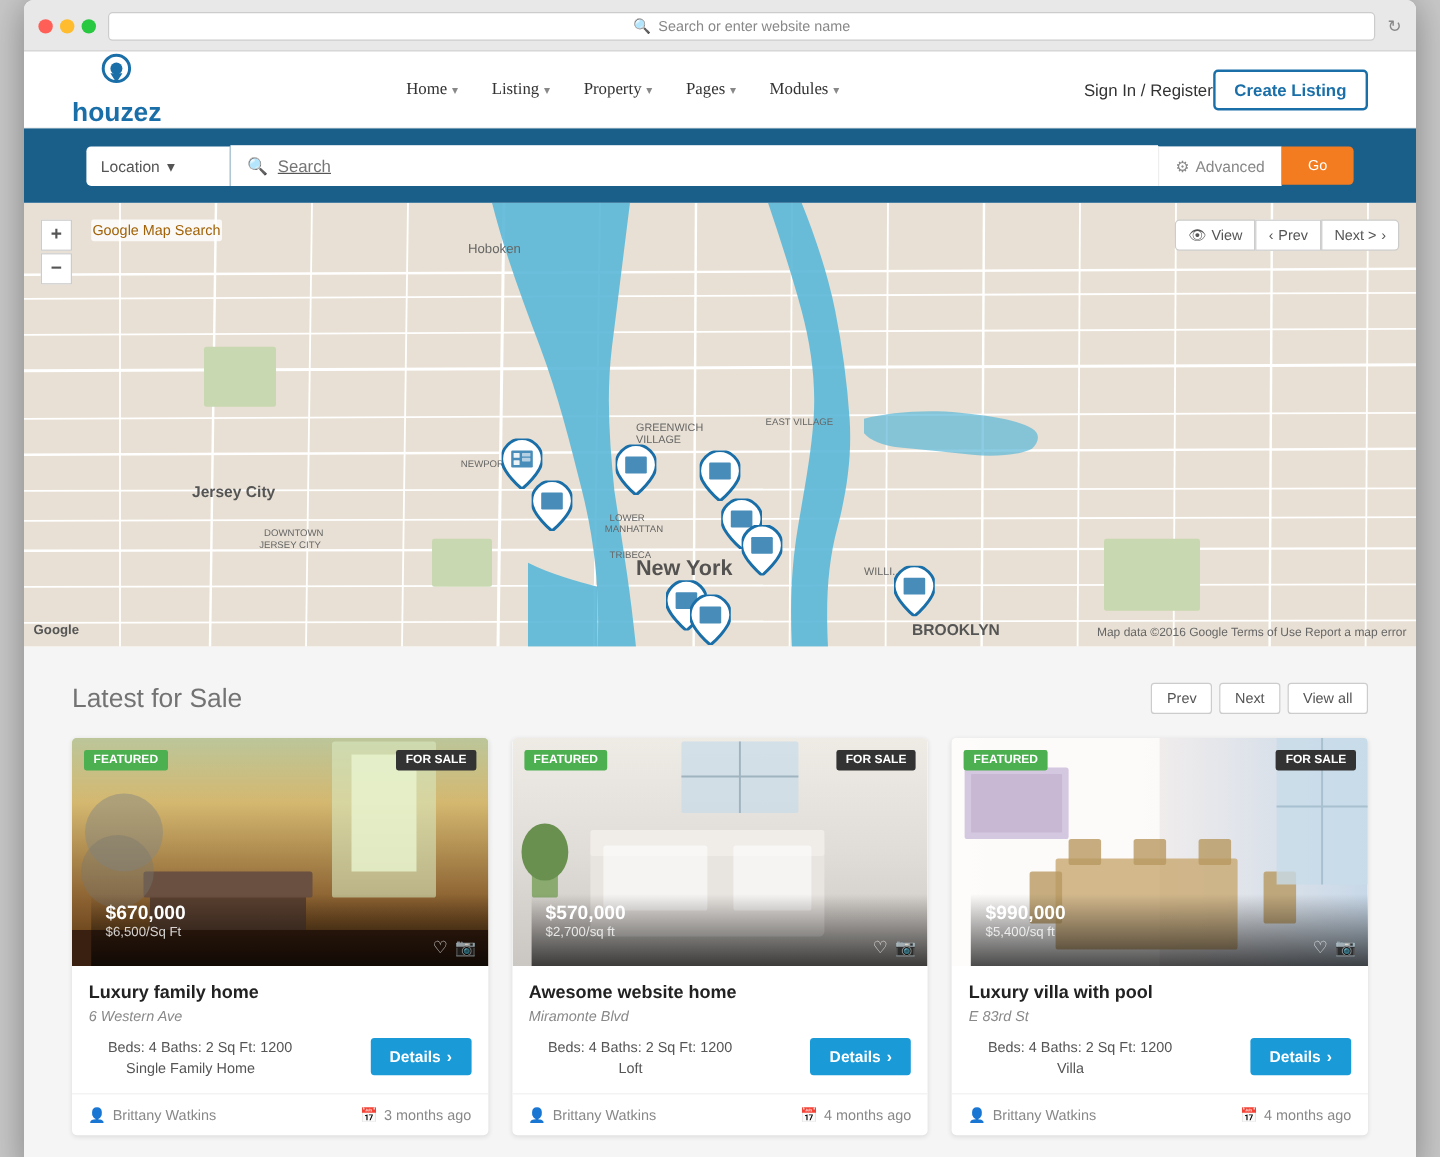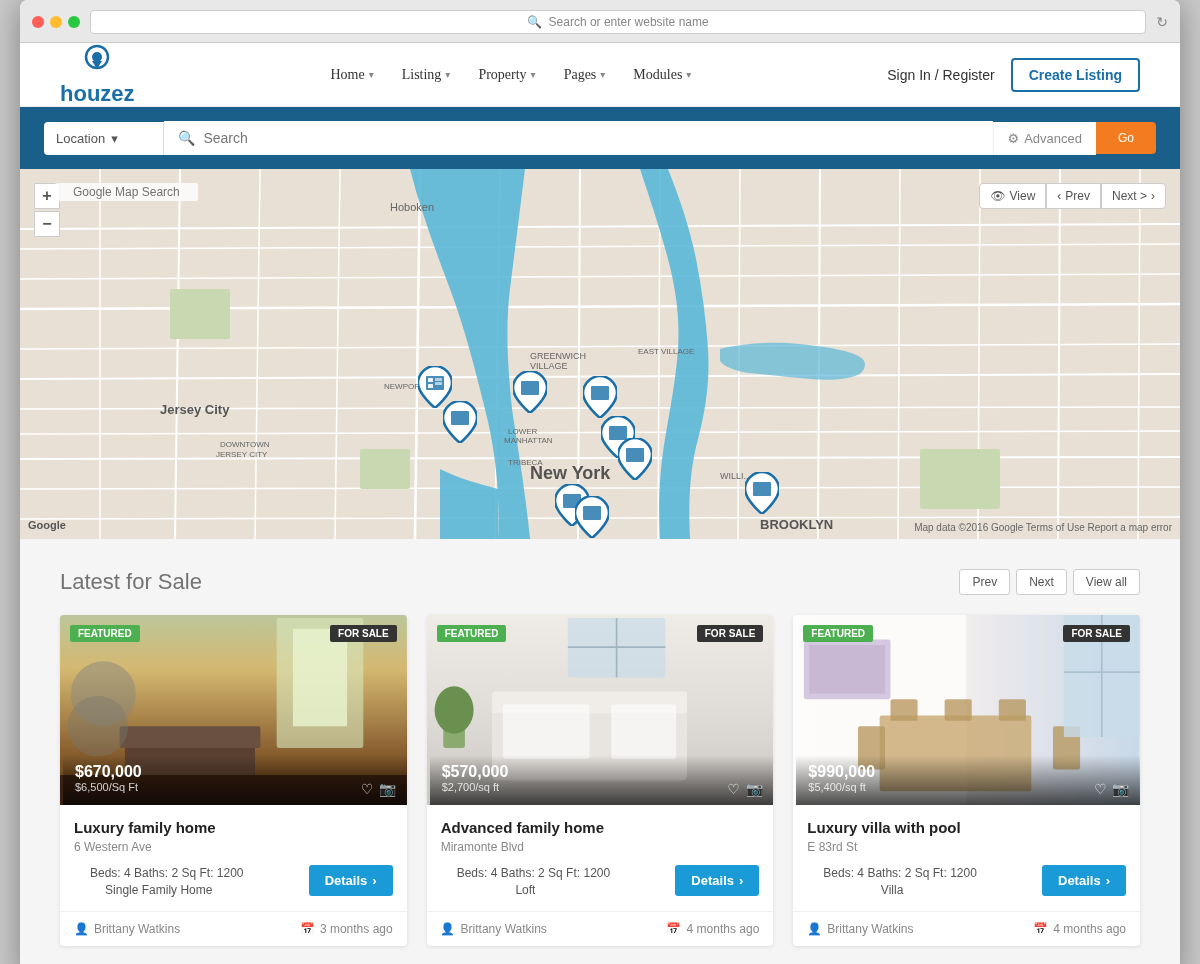--- a/index.html
+++ b/index.html
@@ -69,37 +69,37 @@
       color: #333;
       cursor: pointer;
       display: flex;
       align-items: center;
       gap: 4px;
       font-weight: 500;
       font-family: Liberation Serif, serif;
     }
     .nav-arrow { font-size: 10px; color: #888; }
 
-    .nav-right { display: flex; align-items: center; gap: 16px; }
+    .nav-right { display: flex; align-items: center; gap: 0; }
     .signin-link { font-size: 14px; color: #333; cursor: pointer; }
     .create-btn {
       border: 2px solid #1a6fa8;
       color: #1a6fa8;
       background: #fff;
       padding: 7px 16px;
       border-radius: 4px;
       font-size: 14px;
       font-weight: 600;
       cursor: pointer;
     }
 
     
     .search-bar {
       background: #1a5f8a;
-      padding: 14px 24px;
+      padding: 14px 52px;
       display: flex;
       align-items: center;
       gap: 0;
     }
     .location-select {
       background: #fff;
       border: none;
       padding: 9px 12px;
       font-size: 13px;
       color: #555;
@@ -118,20 +118,21 @@
       align-items: center;
       padding: 9px 14px;
       gap: 8px;
     }
     .search-input-wrap input {
       border: none;
       outline: none;
       font-size: 14px;
       color: #555;
       width: 100%;
+      text-decoration: underline;
     }
     .search-icon-sm { color: #aaa; font-size: 14px; }
     .advanced-btn {
       background: #fff;
       border: none;
       padding: 9px 14px;
       font-size: 13px;
       color: #888;
       cursor: pointer;
       display: flex;
@@ -179,25 +180,25 @@
       display: flex;
       align-items: center;
       justify-content: center;
       cursor: pointer;
       font-weight: bold;
       color: #555;
     }
     .map-label {
       position: absolute;
       top: 14px;
-      left: 35px;
-      font-size: 12px;
-      color: #737373;
+      left: 56px;
+      font-size: 12px;
+      color: #a16207;
       background: rgba(255,255,255,0.8);
-      padding: 2px 18px;
+      padding: 2px 1px;
       border-radius: 2px;
     }
     .map-nav-btns {
       position: absolute;
       top: 14px;
       right: 14px;
       display: flex;
       gap: 0;
     }
     .map-nav-btn {
@@ -314,23 +315,23 @@
       color: #fff;
       font-size: 10px;
       font-weight: 700;
       padding: 3px 8px;
       border-radius: 2px;
       text-transform: uppercase;
     }
     .card-price-overlay {
       position: absolute;
       bottom: 0;
-      left: 3px;
+      left: 16px;
       right: 0;
-      padding: 8px 12px 12px;
+      padding: 8px 12px 22px;
       background: linear-gradient(transparent, rgba(0,0,0,0.7));
     }
     .card-price {
       color: #fff;
       font-size: 16px;
       font-weight: 700;
     }
     .card-price-per {
       color: rgba(255,255,255,0.8);
       font-size: 11px;
@@ -352,20 +353,21 @@
     .card-title {
       font-size: 15px;
       font-weight: 700;
       color: #222;
       margin-bottom: 4px;
     }
     .card-address {
       font-size: 12px;
       color: #888;
       margin-bottom: 10px;
+      font-style: italic;
     }
     .card-details-row {
       display: flex;
       align-items: center;
       justify-content: space-between;
       gap: 8px;
     }
     .card-specs {
       font-size: 12px;
       color: #555;
@@ -766,21 +768,21 @@
           <div class="card-price-overlay">
             <div class="card-price">$570,000</div>
             <div class="card-price-per">$2,700/sq ft</div>
           </div>
           <div class="card-actions">
             <span class="card-action-icon">♡</span>
             <span class="card-action-icon">📷</span>
           </div>
         </div>
         <div class="card-body">
-          <div class="card-title">Advanced family home</div>
+          <div class="card-title">Awesome website home</div>
           <div class="card-address">Miramonte Blvd</div>
           <div class="card-details-row">
             <div>
               <div class="card-specs">
                 <span>Beds: </span><span>4</span>
                 <span>  Baths: </span><span>2</span>
                 <span>  Sq Ft: </span><span>1200</span>
               </div>
               <div class="card-type">Loft</div>
             </div>

